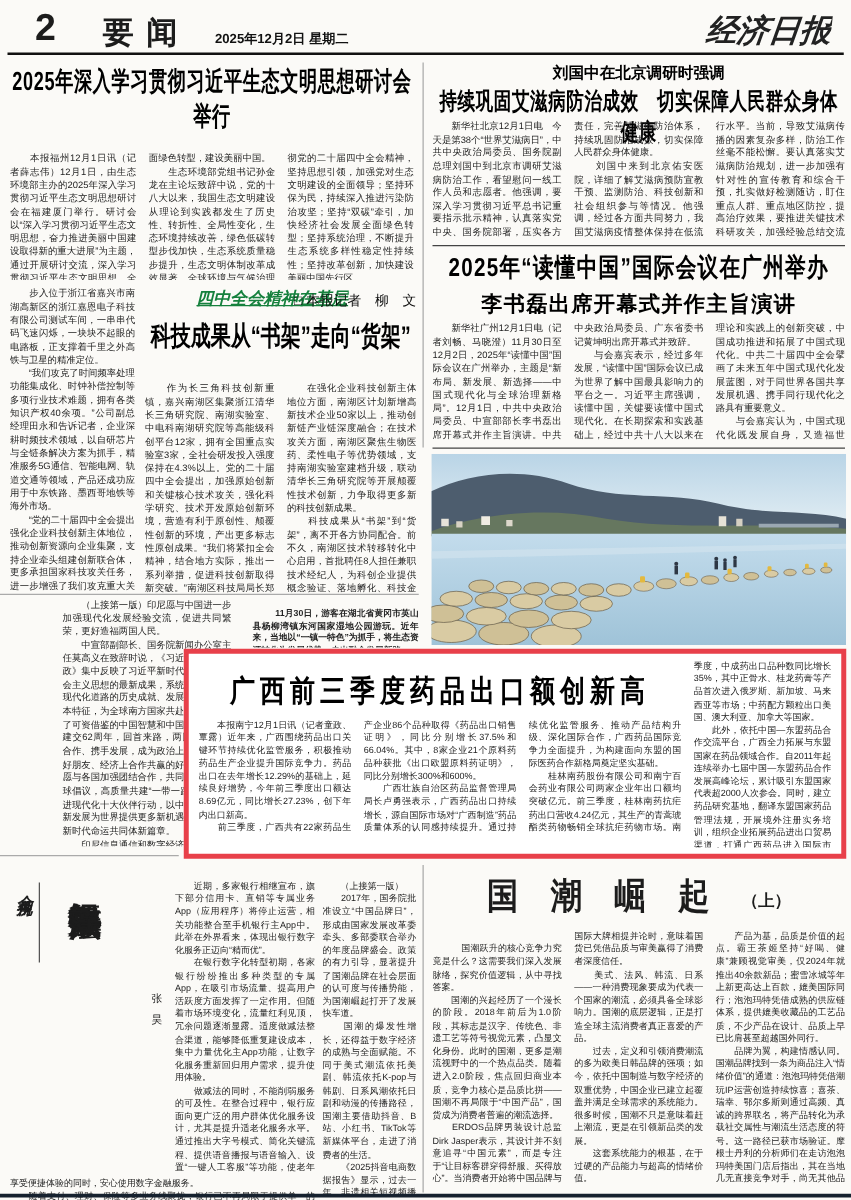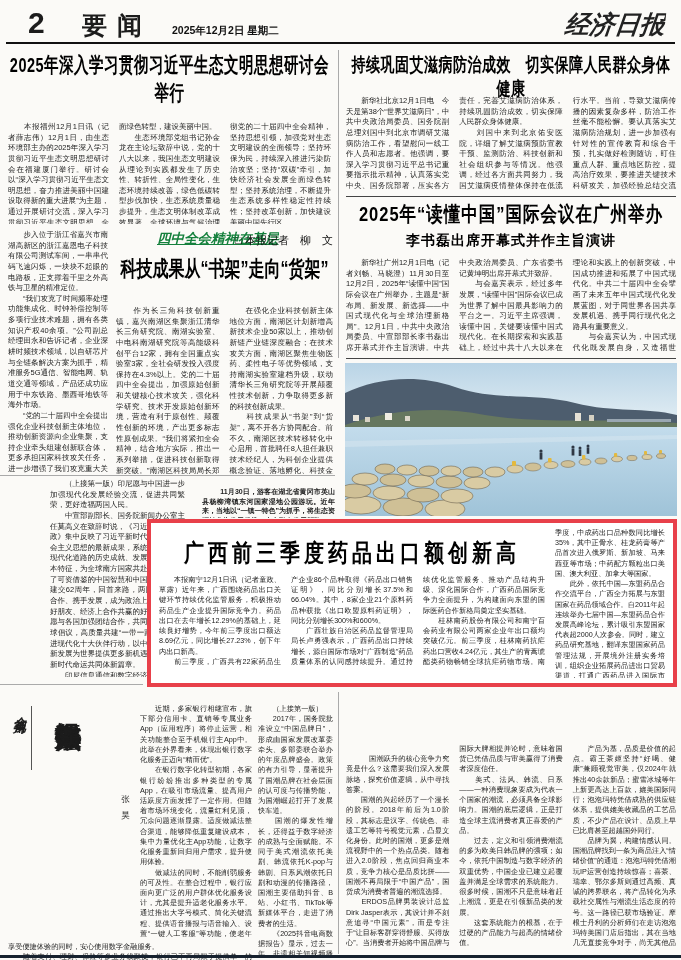--- a/index.html
+++ b/index.html
@@ -52,30 +52,31 @@
 <div class="abs" style="left:8px;top:52px;width:323px;height:172px;">
   <div class="hl center h-eco" style="width:323px;">2025年深入学习贯彻习近平生态文明思想研讨会举行</div>
   <div class="abs body-text cols3" style="left:0;top:34px;width:323px;height:136px;margin-top:36px;">　　本报福州12月1日讯（记者薛志伟）12月1日，由生态环境部主办的2025年深入学习贯彻习近平生态文明思想研讨会在福建厦门举行。研讨会以“深入学习贯彻习近平生态文明思想，奋力推进美丽中国建设取得新的重大进展”为主题，通过开展研讨交流，深入学习贯彻习近平生态文明思想，全面落实党的二十届四中全会精神，推动加快经济社会发展全面绿色转型，建设美丽中国。
 　　生态环境部党组书记孙金龙在主论坛致辞中说，党的十八大以来，我国生态文明建设从理论到实践都发生了历史性、转折性、全局性变化，生态环境持续改善，绿色低碳转型步伐加快，生态系统质量稳步提升，生态文明体制改革成效显著，全球环境与气候治理面临不断变革，美丽中国建设迈出重大步伐。要深入学习贯彻党的二十届四中全会精神，坚持思想引领，加强党对生态文明建设的全面领导；坚持环保为民，持续深入推进污染防治攻坚；坚持“双碳”牵引，加快经济社会发展全面绿色转型；坚持系统治理，不断提升生态系统多样性稳定性持续性；坚持改革创新，加快建设美丽中国先行区。
 　　福建省负责同志表示，将持续深入学习贯彻习近平生态文明思想，聚焦高颜值生态，加快构建从山顶到海洋的保护治理大格局，推动生态环境质量保持全国前列；聚焦高质量发展，着力推动经济社会发展全面绿色转型，努力形成绿色生产生活方式；聚焦高效能治理，接续推进国家生态文明试验区建设，努力探索更多具有福建特色的制度创新成果。
 　　本次研讨会设主论坛和“习近平生态文明思想的标识性概念和原创性贡献”“‘十五五’美丽中国建设战略与路径”等分论坛。</div>
 </div>
 <div class="abs lightrule" style="left:338px;top:50px;width:1px;height:308px;"></div>
 
 <div class="abs" style="left:346px;top:50px;width:330px;height:144px;">
+  <div class="hl center h-aids-k">刘国中在北京调研时强调</div>
   <div class="hl center h-aids" style="margin-top:3px;">持续巩固艾滋病防治成效　切实保障人民群众身体健康</div>
   <div class="abs body-text cols3" style="left:0;top:46px;width:330px;height:97px;">　　新华社北京12月1日电　今天是第38个“世界艾滋病日”，中共中央政治局委员、国务院副总理刘国中到北京市调研艾滋病防治工作，看望慰问一线工作人员和志愿者。他强调，要深入学习贯彻习近平总书记重要指示批示精神，认真落实党中央、国务院部署，压实各方责任，完善艾滋病防治体系，持续巩固防治成效，切实保障人民群众身体健康。
 　　刘国中来到北京佑安医院，详细了解艾滋病预防宣教干预、监测防治、科技创新和社会组织参与等情况。他强调，经过各方面共同努力，我国艾滋病疫情整体保持在低流行水平。当前，导致艾滋病传播的因素复杂多样，防治工作丝毫不能松懈。要认真落实艾滋病防治规划，进一步加强有针对性的宣传教育和综合干预，扎实做好检测随访，盯住重点人群、重点地区防控，提高治疗效果，要推进关键技术科研攻关，加强经验总结交流和支持保障，形成工作合力。
 　　今年“世界艾滋病日”的宣传主题是“社会共治，守正创新，共终艾滋”。刘国中强调，要加强社会综合治理，调动全社会共同参与艾滋病防治，鼓励社会组织开展预防干预、动员检测、随访管理等服务，促进专业防治机构和社会组织有效衔接。要加强对艾滋病感染者和病人的人文关怀，做好保障与法治教育，帮助他们回归正常生活。</div>
 </div>
 <div class="abs rule" style="left:346px;top:196px;width:330px;height:1px;"></div>
 
 <div class="abs" style="left:346px;top:201px;width:330px;height:156px;">
   <div class="hl center h-dud">2025年“读懂中国”国际会议在广州举办</div>
-  <div class="hl center" style="font-size:14px;margin-top:9px;letter-spacing:1px;">李书磊出席开幕式并作主旨演讲</div>
+  <div class="hl center" style="font-size:17px;margin-top:9px;letter-spacing:1px;">李书磊出席开幕式并作主旨演讲</div>
   <div class="abs body-text cols3" style="left:0;top:57px;width:330px;height:98px;">　　新华社广州12月1日电（记者刘畅、马晓澄）11月30日至12月2日，2025年“读懂中国”国际会议在广州举办，主题是“新布局、新发展、新选择——中国式现代化与全球治理新格局”。12月1日，中共中央政治局委员、中宣部部长李书磊出席开幕式并作主旨演讲。中共中央政治局委员、广东省委书记黄坤明出席开幕式并致辞。
 　　与会嘉宾表示，经过多年发展，“读懂中国”国际会议已成为世界了解中国最具影响力的平台之一。习近平主席强调，读懂中国，关键要读懂中国式现代化。在长期探索和实践基础上，经过中共十八大以来在理论和实践上的创新突破，中国成功推进和拓展了中国式现代化。中共二十届四中全会擘画了未来五年中国式现代化发展蓝图，对于同世界各国共享发展机遇、携手同行现代化之路具有重要意义。
 　　与会嘉宾认为，中国式现代化既发展自身，又造福世界。中国坚持高质量发展，积极发展新质生产力，推动中国经济实现质的有效提升和量的合理增长。中国坚持高水平对外开放，高质量共建“一带一路”，同各国联通互惠、相互成就。中国坚持以人民为中心的发展理念，在发展中保障和改善民生，让发展成果更多更公平惠及全体人民。
 　　来自政界、战略界、企业界、学界以及有关领域的600多位中外嘉宾与会。</div>
 </div>
 <div class="abs rule" style="left:346px;top:358px;width:330px;height:1px;"></div>
 
 <div class="abs" style="left:8px;top:228px;width:325px;height:248px;">
   <div class="abs body-text" style="left:0;top:2px;width:100px;height:246px;">　　步入位于浙江省嘉兴市南湖高新区的浙江嘉恩电子科技有限公司测试车间，一串串代码飞速闪烁，一块块不起眼的电路板，正支撑着千里之外高铁与卫星的精准定位。
 　　“我们攻克了时间频率处理功能集成化、时钟补偿控制等多项行业技术难题，拥有各类知识产权40余项。”公司副总经理田永和告诉记者，企业深耕时频技术领域，以自研芯片与全链条解决方案为抓手，精准服务5G通信、智能电网、轨道交通等领域，产品还成功应用于中东铁路、墨西哥地铁等海外市场。
@@ -202,20 +203,23 @@
   <div class="abs body-text" style="left:250px;top:2px;width:75px;height:264px;font-size:7.2px;">　　（上接第一版）
 　　2017年，国务院批准设立“中国品牌日”，形成由国家发展改革委牵头、多部委联合举办的年度品牌盛会。政策的有力引导，显著提升了国潮品牌在社会层面的认可度与传播势能，为国潮崛起打开了发展快车道。
 　　国潮的爆发性增长，还得益于数字经济的成熟与全面赋能。不同于美式潮流依托美剧、韩流依托K-pop与韩剧、日系风潮依托日剧和动漫的传播路径，国潮主要借助抖音、B站、小红书、TikTok等新媒体平台，走进了消费者的生活。
 　　《2025抖音电商数据报告》显示，过去一年，非遗相关短视频播放量达7499亿次，抖音电商中非遗商品年销量超65亿单。平台通过算法推荐与社群互动，极大提升了国风内容的传播效率。随着“李子柒”“江寻千”“南翔不爱吃饭”等顶流主播走红，东方美学实现了全球共鸣。
 　　更重要的是，新媒体打破了国际大牌的“渠道迷信区”。回顾传统媒体时代，国际大牌通过垄断黄金时段广告位、顶级商场专柜——中国品牌即便质量不俗也难以获得曝光机会，而消费者长期受制于营销带来的品牌溢价。
 　　但自2018年前后，抖音、快手、淘宝直播等内容平台崛起，打破了固化格局。2018年也被称为“直播带货元年”，仅淘宝平台就有81位主播年销售额超过1亿元，“网红主播＋关键意见领袖</div>
 </div>
 <div class="abs lightrule" style="left:338px;top:692px;width:1px;height:262px;"></div>
 
 <div class="abs" style="left:346px;top:692px;width:330px;height:264px;">
+  <div class="abs" style="left:0;top:8px;width:330px;text-align:center;white-space:nowrap;">
+    <span class="h-gc-main" style="display:inline-block;">国潮崛起</span><span class="h-gc-suf">（上）</span>
+  </div>
   <div class="abs body-text cols3" style="left:0;top:52px;width:330px;height:212px;font-size:7.2px;">
     <span>　　国潮跃升的核心竞争力究竟是什么？这需要我们深入发展脉络，探究价值逻辑，从中寻找答案。
 　　国潮的兴起经历了一个漫长的阶段。2018年前后为1.0阶段，其标志是汉字、传统色、非遗工艺等符号视觉元素，凸显文化身份。此时的国潮，更多是潮流视野中的一个热点品类。随着进入2.0阶段，焦点回归商业本质，竞争力核心是品质比拼——国潮不再局限于“中国产品”，国货成为消费者普遍的潮流选择。
 　　ERDOS品牌男装设计总监Dirk Jasper表示，其设计并不刻意追寻“中国元素”，而是专注于“让目标客群穿得舒服、买得放心”。当消费者开始将中国品牌与国际大牌相提并论时，意味着国货已凭借品质与审美赢得了消费者深度信任。
 　　美式、法风、韩流、日系——一种消费现象要成为代表一个国家的潮流，必须具备全球影响力。国潮的底层逻辑，正是打造全球主流消费者真正喜爱的产品。
 　　过去，定义和引领消费潮流的多为欧美日韩品牌的强项；如今，依托中国制造与数字经济的双重优势，中国企业已建立起覆盖并满足全球需求的系统能力。很多时候，国潮不只是意味着赶上潮流，更是在引领新品类的发展。
 　　这套系统能力的根基，在于过硬的产品能力与超高的情绪价值。
 　　产品为基，品质是价值的起点。霸王茶姬坚持“好喝、健康”兼顾视觉审美，仅2024年就推出40余款新品；蜜雪冰城等年上新更高达上百款，媲美国际同行；泡泡玛特凭借成熟的供应链体系，提供媲美收藏品的工艺品质，不少产品在设计、品质上早已比肩甚至超越国外同行。
 　　品牌为翼，构建情感认同。国潮品牌找到一条为商品注入“情绪价值”的通道：泡泡玛特凭借潮玩IP运营创造持续惊喜；喜茶、瑞幸、鄂尔多斯则通过高频、真诚的跨界联名，将产品转化为承载社交属性与潮流生活态度的符号。这一路径已获市场验证。摩根士丹利的分析师们在走访泡泡玛特美国门店后指出，其在当地几无直接竞争对手，尚无其他品牌能提供可媲美的消费体验。
 　　归根结底，国潮崛起在于精准填补了市场空白。在品质不稳定的白牌产品与溢价过高的国际大牌之间，国潮依托中国供应链的强大效能，找到了品质与价格的“黄金平衡点”，并辅以超过消费者预期的情绪价值，打造出兼具高颜值、合理价格与情感认同的解决方案，最终实现产品价值的全方位升级。

